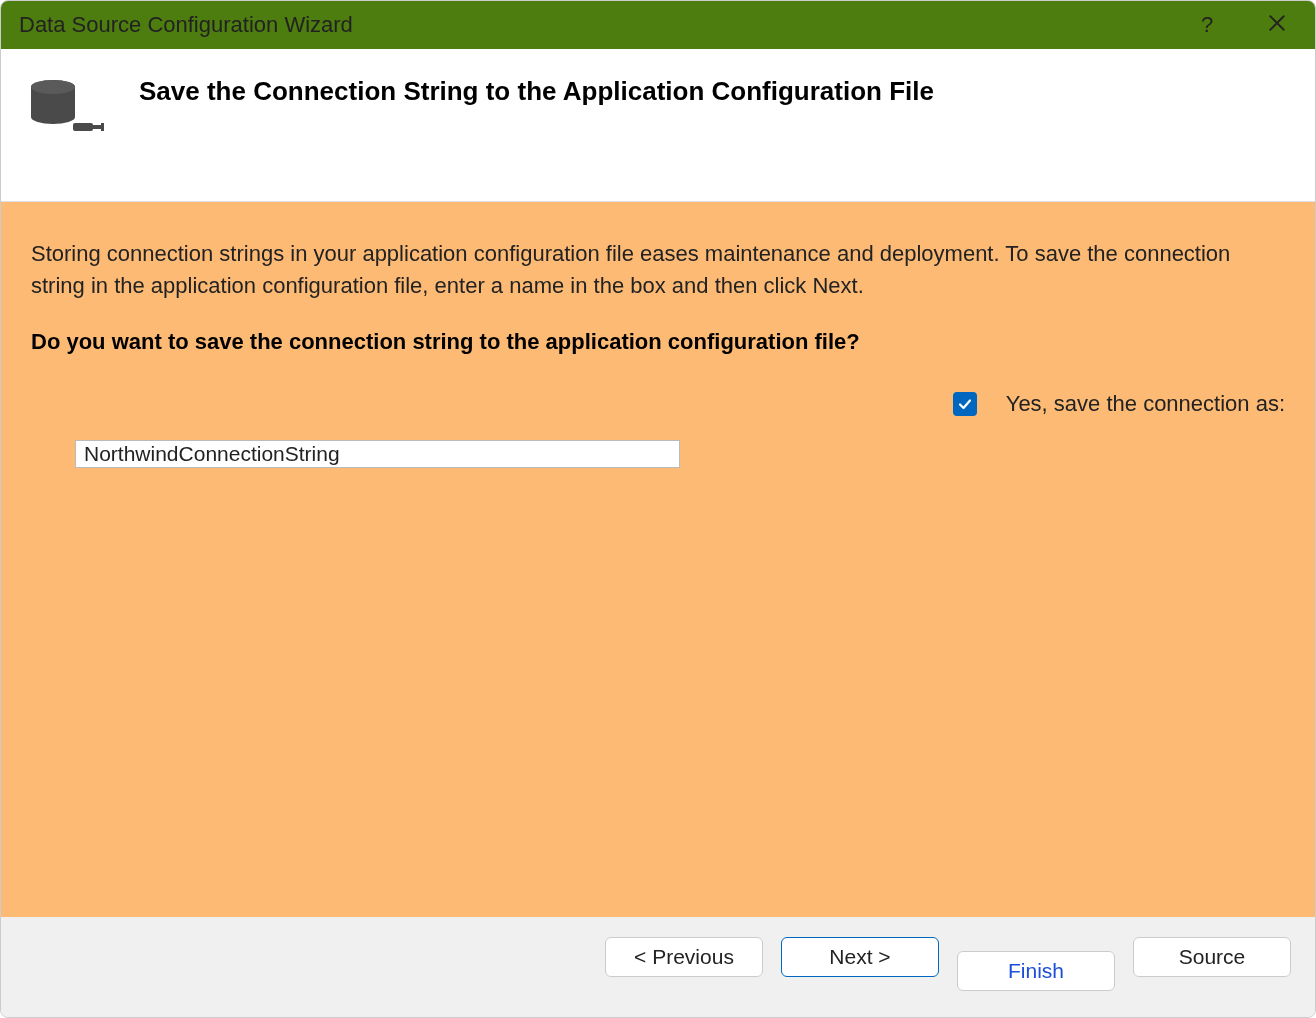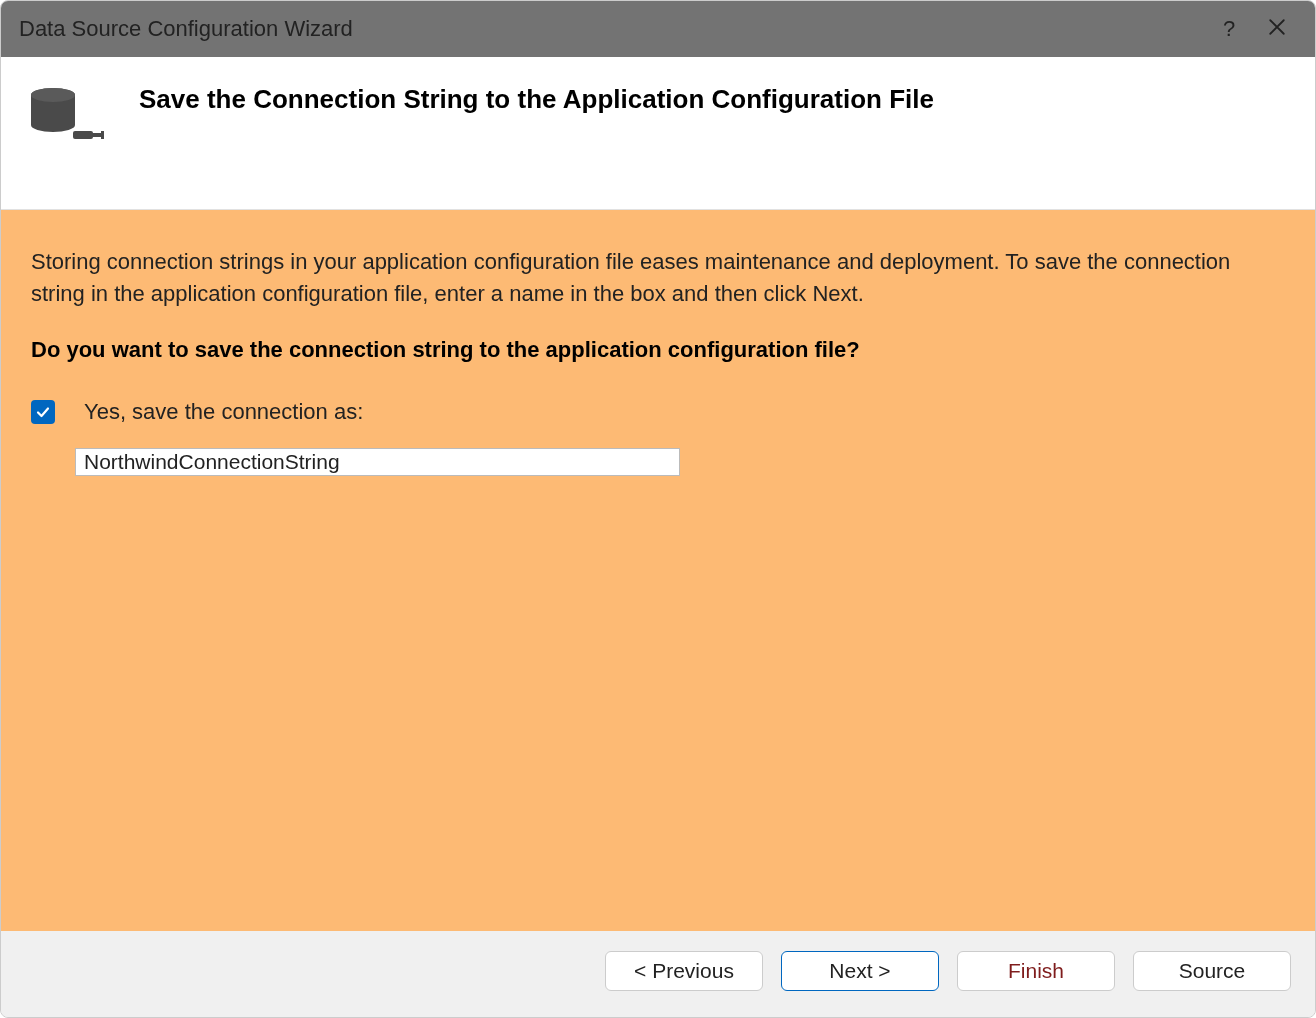--- a/index.html
+++ b/index.html
@@ -14,27 +14,28 @@
       width: 100%;
       height: 100%;
       border: 1px solid #ccc;
       border-radius: 8px;
       display: flex;
       flex-direction: column;
       background: #f0f0f0;
       overflow: hidden;
     }
     .titlebar {
-      background: #737373;
-      height: 56px;
+      background: #4d7c0f;
+      height: 48px;
       display: flex;
       align-items: center;
       padding: 0 14px 0 18px;
       font-size: 22px;
       color: #222;
+      gap: 22px;
     }
     .titlebar .title-text { flex: 1; }
     .titlebar .title-btn {
       width: 48px;
       height: 48px;
       display: flex;
       align-items: center;
       justify-content: center;
       cursor: pointer;
       font-size: 22px;
@@ -73,20 +74,21 @@
     .question {
       font-weight: 700;
       margin-bottom: 30px;
       color: #000;
     }
     .checkbox-row {
       display: flex;
       align-items: center;
       gap: 29px;
       margin-bottom: 18px;
+      justify-content: flex-end;
     }
     .checkbox {
       width: 24px;
       height: 24px;
       border-radius: 4px;
       background: #0067c0;
       display: flex;
       align-items: center;
       justify-content: center;
       cursor: pointer;
@@ -121,22 +123,23 @@
       font-size: 21px;
       font-family: inherit;
       color: #222;
       cursor: pointer;
       padding: 0 16px;
     }
     .wiz-btn.primary {
       border: 1.5px solid #0067c0;
     }
     .wiz-btn.disabled {
-      color: #7f1d1d;
+      color: #1d4ed8;
       cursor: default;
+      margin-top: 14px;
     }
   </style>
 </head>
 <body>
 
 <div class="window">
 
   <div class="titlebar">
     <span class="title-text">Data Source Configuration Wizard</span>
     <div class="title-btn">

